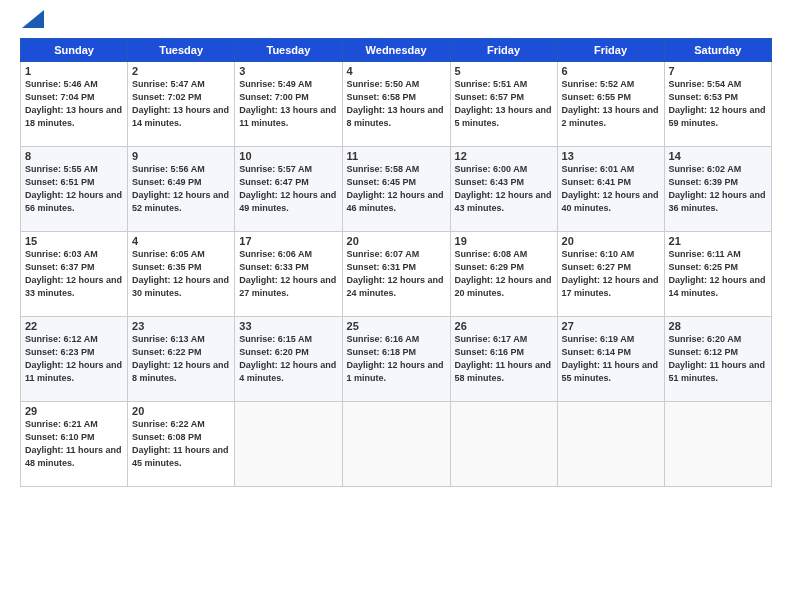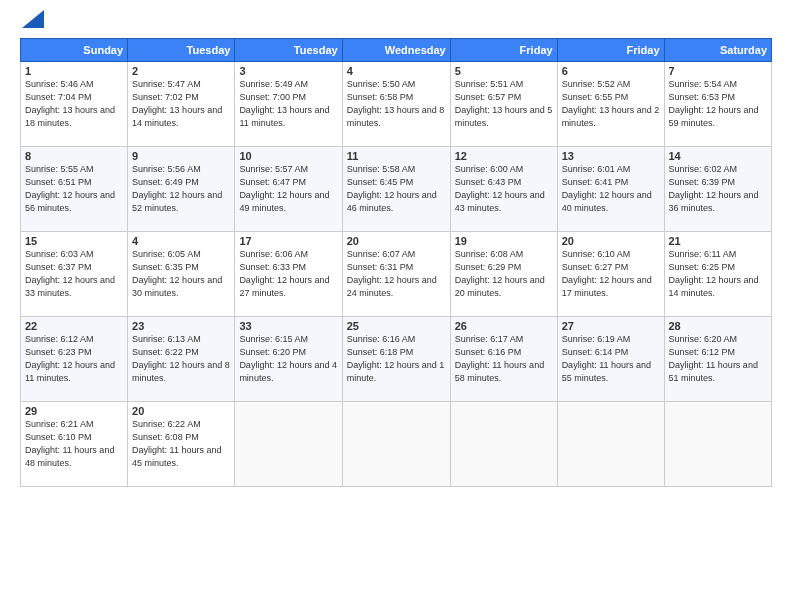--- a/index.html
+++ b/index.html
@@ -47,24 +47,24 @@
       font-size: 16px;
       font-weight: normal;
       color: #555;
     }
     .calendar {
       width: 100%;
       border-collapse: collapse;
       font-size: 9.5px;
     }
     .calendar thead tr th {
-      background: #3b82f6;
+      background: #1d4ed8;
       color: #fff;
       padding: 5px 4px;
-      text-align: right;
+      text-align: center;
       font-size: 11px;
       font-weight: bold;
       border: 1px solid #1a5bb5;
     }
     .calendar tbody tr td {
       border: 1px solid #ccc;
       vertical-align: top;
       padding: 3px 4px;
       width: 110px;
       height: 85px;
@@ -77,20 +77,21 @@
       font-size: 11px;
       font-weight: bold;
       color: #333;
       display: block;
       margin-bottom: 1px;
     }
     .day-detail {
       color: #333;
       font-size: 9px;
       line-height: 1.45;
+      font-weight: bold;
     }
     .empty-cell {
       background: #f9f9f9 !important;
     }
   </style>
 </head>
 <body>
 
 <div class="page">
   <div class="header">

